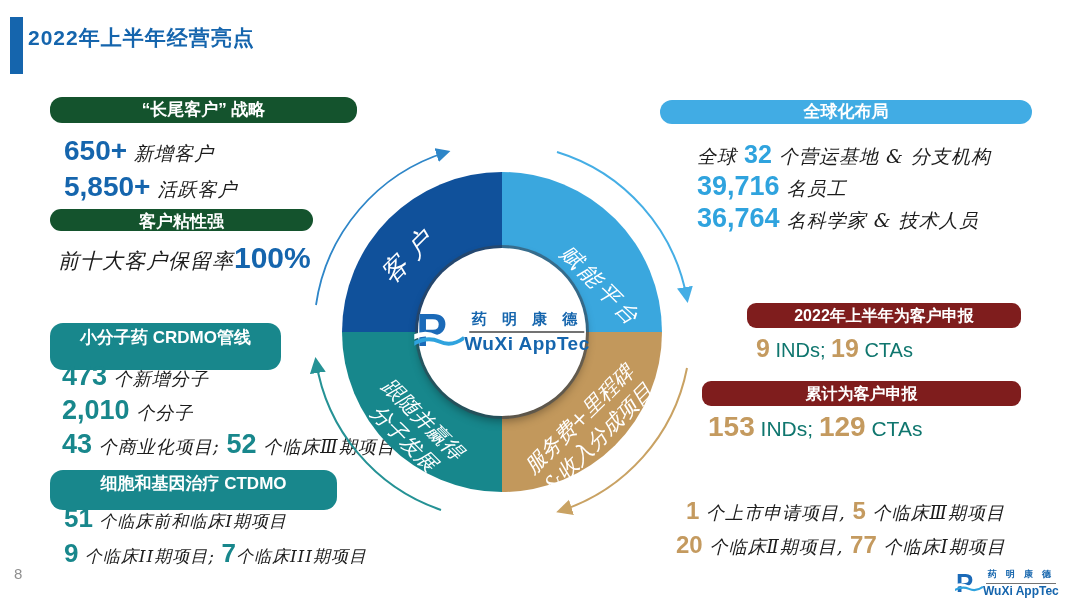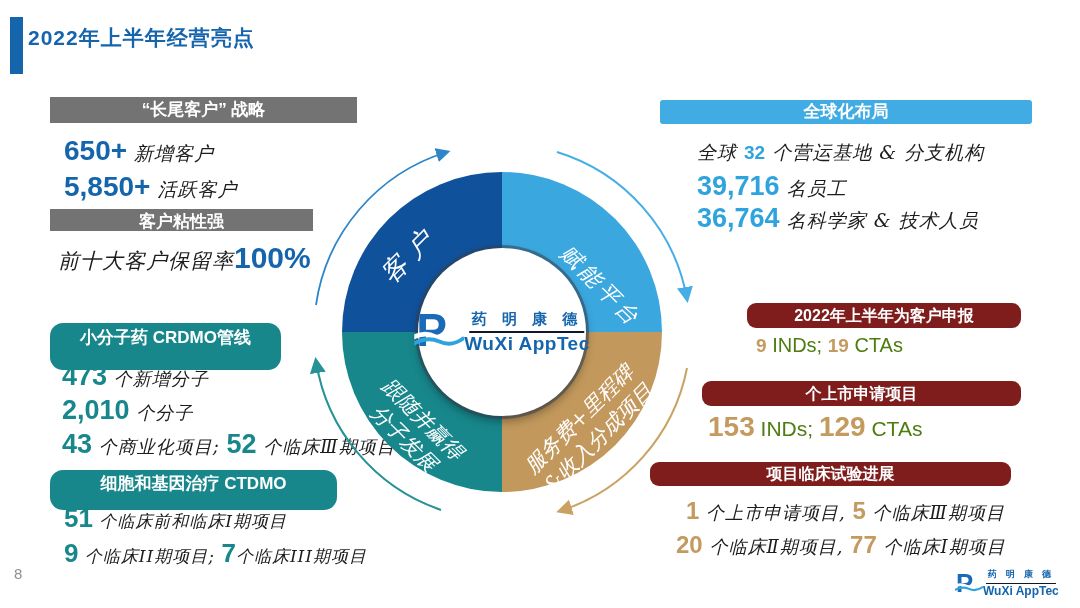--- a/index.html
+++ b/index.html
@@ -6,48 +6,48 @@
   .slide{position:relative;width:1080px;height:608px;background:#ffffff;overflow:hidden;
          font-family:"Liberation Sans",sans-serif;}
 
   
   .title-bar{position:absolute;left:10px;top:17px;width:13px;height:57px;background:#1565AD;}
   .page-title{position:absolute;left:28px;top:24px;font-size:21px;font-weight:bold;color:#1565AD;
               font-family:"Liberation Sans",sans-serif;letter-spacing:1px;}
 
   
   .hdr{position:absolute;color:#fff;font-weight:bold;text-align:center;white-space:nowrap;}
-  .h-navy{background:#737373;border-radius:0;}
+  .h-navy{background:#14532d;border-radius:12px;}
   .h-teal{background:#18878C;border-radius:13px;}
-  .h-sky{background:#41ACE4;border-radius:3px;}
+  .h-sky{background:#41ACE4;border-radius:12px;}
   .h-gold{background:#7f1d1d;border-radius:9px;}
 
   
   .line{position:absolute;white-space:nowrap;}
   .num{font-family:"Liberation Sans",sans-serif;font-weight:bold;}
   .n-navy{color:#1565AD}.n-teal{color:#18878C}.n-sky{color:#2FA3DE}.n-gold{color:#C49A5F}
   .zh{font-family:"DejaVu Serif",serif;font-style:italic;color:#1c1c1c;letter-spacing:1px;}
-  .en{font-family:"Liberation Sans",sans-serif;color:#4d7c0f;}
+  .en{font-family:"Liberation Sans",sans-serif;color:#0f766e;}
   .s17{font-size:17px}.s18{font-size:18px}.s19{font-size:19px}.s20{font-size:20px}
-  .s21{font-size:21px}.s24{font-size:24px}.s25{font-size:19px}.s26{font-size:26px}
+  .s21{font-size:21px}.s24{font-size:24px}.s25{font-size:25px}.s26{font-size:26px}
   .s27{font-size:27px}.s28{font-size:28px}.s30{font-size:30px}
 
   
   .donut{position:absolute;left:342px;top:172px;width:320px;height:320px;border-radius:50%;
          background:conic-gradient(from 0deg,#3AA7DE 0 25%,#C2985C 0 50%,#17878C 0 75%,#10519B 0 100%);}
   .hole{position:absolute;left:76px;top:76px;width:168px;height:168px;border-radius:50%;background:#fff;
         box-shadow:0 0 0 3px rgba(52,66,80,.55),0 5px 10px rgba(0,0,0,.35);}
   .seg-label{position:absolute;color:#fff;font-family:"DejaVu Serif",serif;font-style:italic;
              text-align:center;white-space:nowrap;line-height:27px;}
 
   
   .brand{position:absolute;display:flex;align-items:center;}
   .brand .col{display:flex;flex-direction:column;align-items:center;}
   .brand .cn{color:#1565AD;font-family:"DejaVu Serif",serif;font-weight:bold;
-             border-bottom:2px solid #0f172a;padding:0 2px 2px 2px;white-space:nowrap;}
+             border-bottom:2px solid #737373;padding:0 2px 2px 2px;white-space:nowrap;}
   .brand .en{color:#1565AD;font-weight:bold;white-space:nowrap;}
   .brand-center .cn{font-size:15px;letter-spacing:5px;}
   .brand-center .en{font-size:19px;letter-spacing:.5px;}
   .brand-footer .cn{font-size:9px;letter-spacing:3px;border-bottom-width:1px;}
   .brand-footer .en{font-size:12px;}
 
   .page-num{position:absolute;left:14px;top:565px;font-size:15px;color:#8f8f8f;}
   svg{display:block;}
   .arrows{position:absolute;left:0;top:0;pointer-events:none;}
 </style>
@@ -113,29 +113,26 @@
   </div>
 
   <div class="hdr h-gold" style="left:747px;top:303px;width:274px;height:25px;line-height:25px;font-size:16px;">
     <span>2022年上半年为客户申报</span>
   </div>
   <div class="line" style="left:756px;top:334px;">
     <span class="num n-gold s25">9</span><span class="en s20"> INDs; </span><span class="num n-gold s25">19</span><span class="en s20"> CTAs</span>
   </div>
 
   <div class="hdr h-gold" style="left:702px;top:381px;width:319px;height:25px;line-height:25px;font-size:16px;">
-    <span>个上市申请项目</span>
+    <span>累计为客户申报</span>
   </div>
   <div class="line" style="left:708px;top:411px;">
     <span class="num n-gold s28">153</span><span class="en s21"> INDs; </span><span class="num n-gold s28">129</span><span class="en s21"> CTAs</span>
   </div>
 
-  <div class="hdr h-gold" style="left:650px;top:462px;width:361px;height:24px;line-height:24px;font-size:16px;">
-    <span>项目临床试验进展</span>
-  </div>
   <div class="line" style="left:686px;top:497px;">
     <span class="num n-gold s24">1</span><span class="zh s18"> 个上市申请项目, </span><span class="num n-gold s24">5</span><span class="zh s18"> 个临床Ⅲ期项目</span>
   </div>
   <div class="line" style="left:676px;top:531px;">
     <span class="num n-gold s24">20</span><span class="zh s18"> 个临床Ⅱ期项目, </span><span class="num n-gold s24">77</span><span class="zh s18"> 个临床Ⅰ期项目</span>
   </div>
 
   <div class="donut">
     <div class="hole"></div>
   </div>

